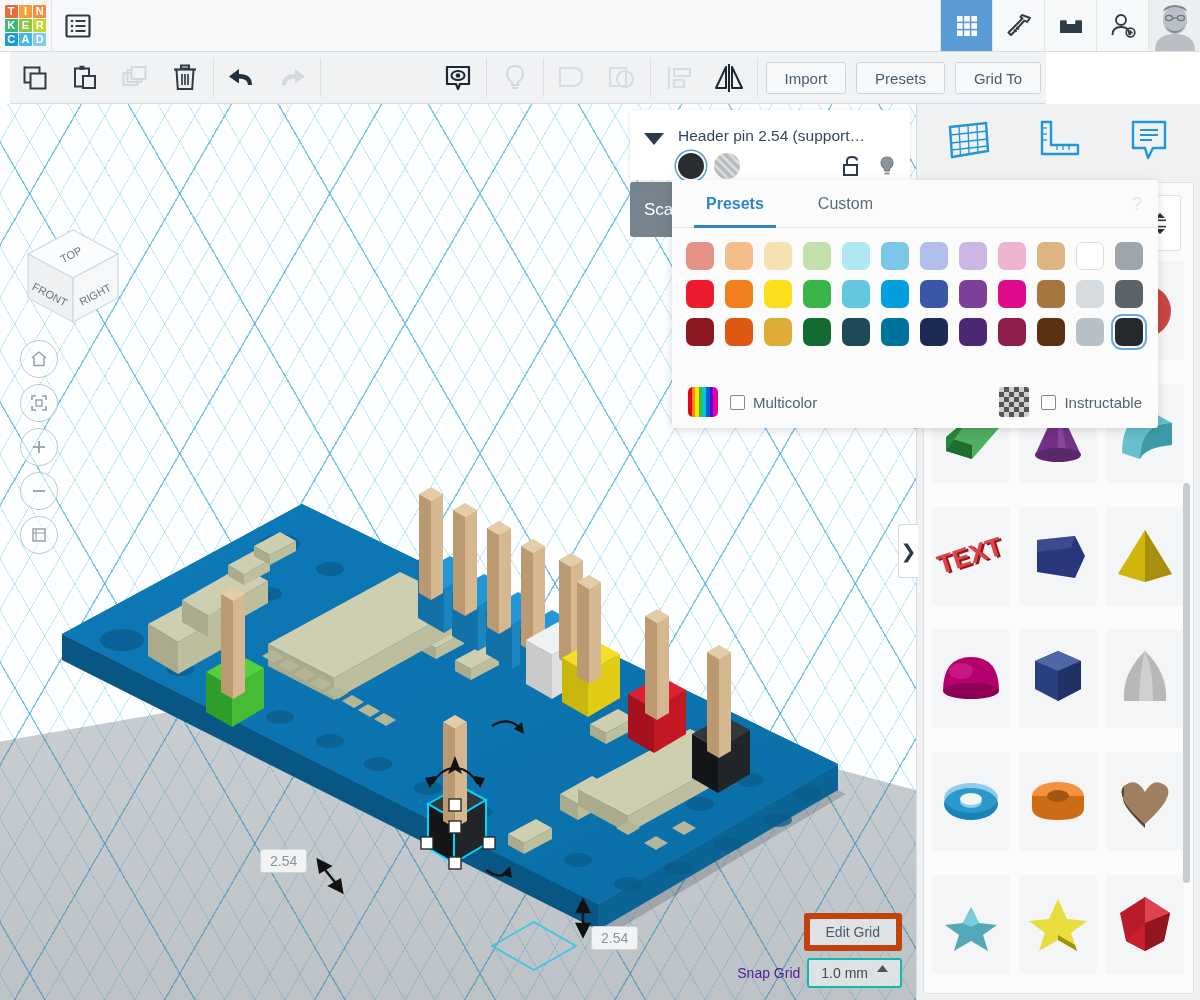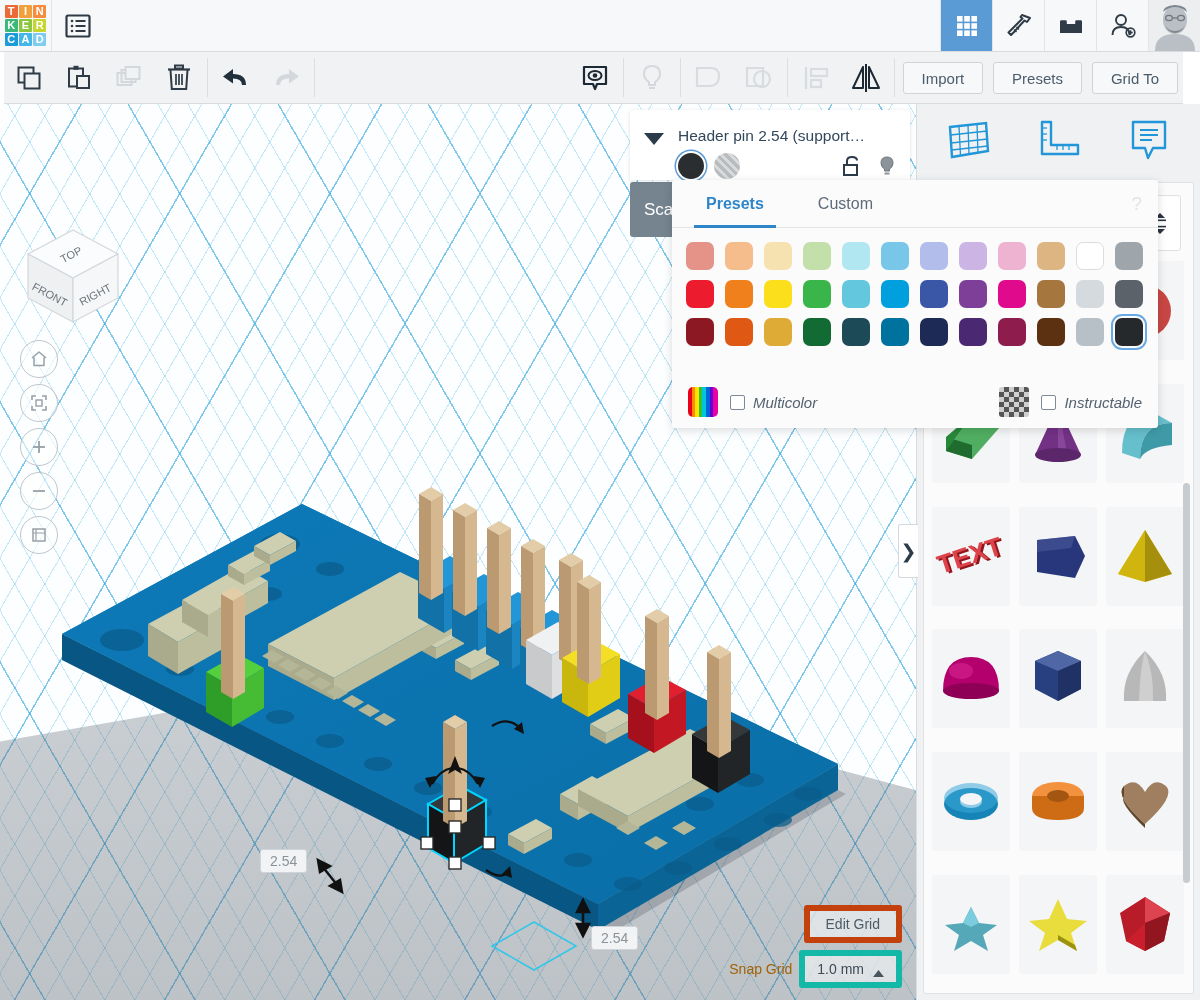--- a/index.html
+++ b/index.html
@@ -37,21 +37,21 @@
   .tr-btn { width: 52px; display: flex; align-items: center; justify-content: center;
     border-left: 1px solid #e2e5e8; cursor: pointer; background: transparent; }
   .tr-btn.active { background: #5b9bd5; }
   .avatar-btn { width: 52px; border-left: 1px solid #e2e5e8; display: flex;
     align-items: center; justify-content: center; overflow: hidden; }
   .avatar-img { width: 52px; height: 51px; position: relative;
     background: #e9ebec; overflow: hidden; }
 
   
   .toolbar2 {
-    position: absolute; left: 4px; top: 52px; width: 1179px; height: 52px;
+    position: absolute; left: 10px; top: 52px; width: 1036px; height: 52px;
     background: #f1f2f3; border-bottom: 1px solid #d8dcdf; display: flex; align-items: stretch;
   }
   .tb-group { display: flex; align-items: stretch; }
   .tb-btn { width: 50px; display: flex; align-items: center; justify-content: center;
     cursor: pointer; }
   .tb-btn.disabled { opacity: .28; cursor: default; }
   .tb-sep { width: 1px; background: #dcdfe2; margin: 6px 3px; }
   .tb-flex { flex: 1; }
   .tb-text-btn { display: flex; align-items: center; justify-content: center;
     height: 32px; padding: 0 18px; margin: 10px 5px; border: 1px solid #d0d4d8;
@@ -95,23 +95,23 @@
   .dim { position: absolute; background: #f2f3f4; border: 1px solid #cfd4d8; border-radius: 3px;
     padding: 3px 9px; font-size: 14px; color: #8a9299; }
 
   
   .grid-ctrls { position: absolute; right: 14px; bottom: 12px; text-align: right; }
   .edit-grid { display: inline-block; padding: 5px 16px; border: 6px solid #c2410c;
     border-radius: 3px; background: rgba(236,238,240,.72); font-size: 14px;
     color: #4d5b68; cursor: pointer; }
   .snap-row { display: flex; align-items: center; justify-content: flex-end;
     margin-top: 7px; gap: 7px; }
-  .snap-label { font-size: 14px; color: #a16207; }
-  .snap-select { display: flex; align-items: flex-end; gap: 9px; padding: 5px 12px;
-    border: 6px solid #14b8a6; border-radius: 3px; background: rgba(236,238,240,.72);
+  .snap-label { font-size: 14px; color: #4c1d95; }
+  .snap-select { display: flex; align-items: flex-start; gap: 9px; padding: 5px 12px;
+    border: 2px solid #14b8a6; border-radius: 3px; background: rgba(236,238,240,.72);
     font-size: 14px; color: #3e4a56; cursor: pointer; }
 
   
   .collapse-arrow { position: absolute; left: 898px; top: 524px; width: 20px; height: 54px;
     background: #ffffff; border: 1px solid #d5d9dd; border-right: none;
     border-radius: 3px 0 0 3px; display: flex; align-items: center; justify-content: center;
     font-size: 19px; color: #2b3b4a; cursor: pointer; z-index: 16; }
 
   
   .sidebar { position: absolute; left: 916px; top: 104px; width: 284px; height: 896px;
@@ -179,21 +179,21 @@
   .cp-footer { position: absolute; left: 0; right: 0; bottom: 0; height: 52px;
     display: flex; align-items: center; padding: 0 16px; gap: 12px; }
   .rainbow { width: 30px; height: 30px; border-radius: 5px;
     background: linear-gradient(90deg, #e8001b 0 12%, #ff8a00 12% 24%, #ffe400 24% 36%,
       #34c230 36% 48%, #00c6d8 48% 60%, #0066d8 60% 72%, #6600d8 72% 84%, #e800a0 84% 100%); }
   .checker { width: 30px; height: 30px; border-radius: 3px;
     background-image:
       linear-gradient(45deg, #555 25%, transparent 25%, transparent 75%, #555 75%),
       linear-gradient(45deg, #555 25%, #cfcfcf 25%, #cfcfcf 75%, #555 75%);
     background-size: 10px 10px; background-position: 0 0, 5px 5px; }
-  .cb-row { display: flex; align-items: center; gap: 8px; font-size: 15px; color: #54626f; cursor: pointer; font-style: italic; }
+  .cb-row { display: flex; align-items: center; gap: 8px; font-size: 15px; color: #54626f; cursor: pointer; }
   .cb-box { width: 15px; height: 15px; border: 1.5px solid #7e8a95; border-radius: 2px; background: #fff; }
   .cp-spacer { flex: 1; }
 </style>
 </head>
 <body>
 
 <div class="app">
 
   <div class="topbar">
     <div class="logo-wrap">

